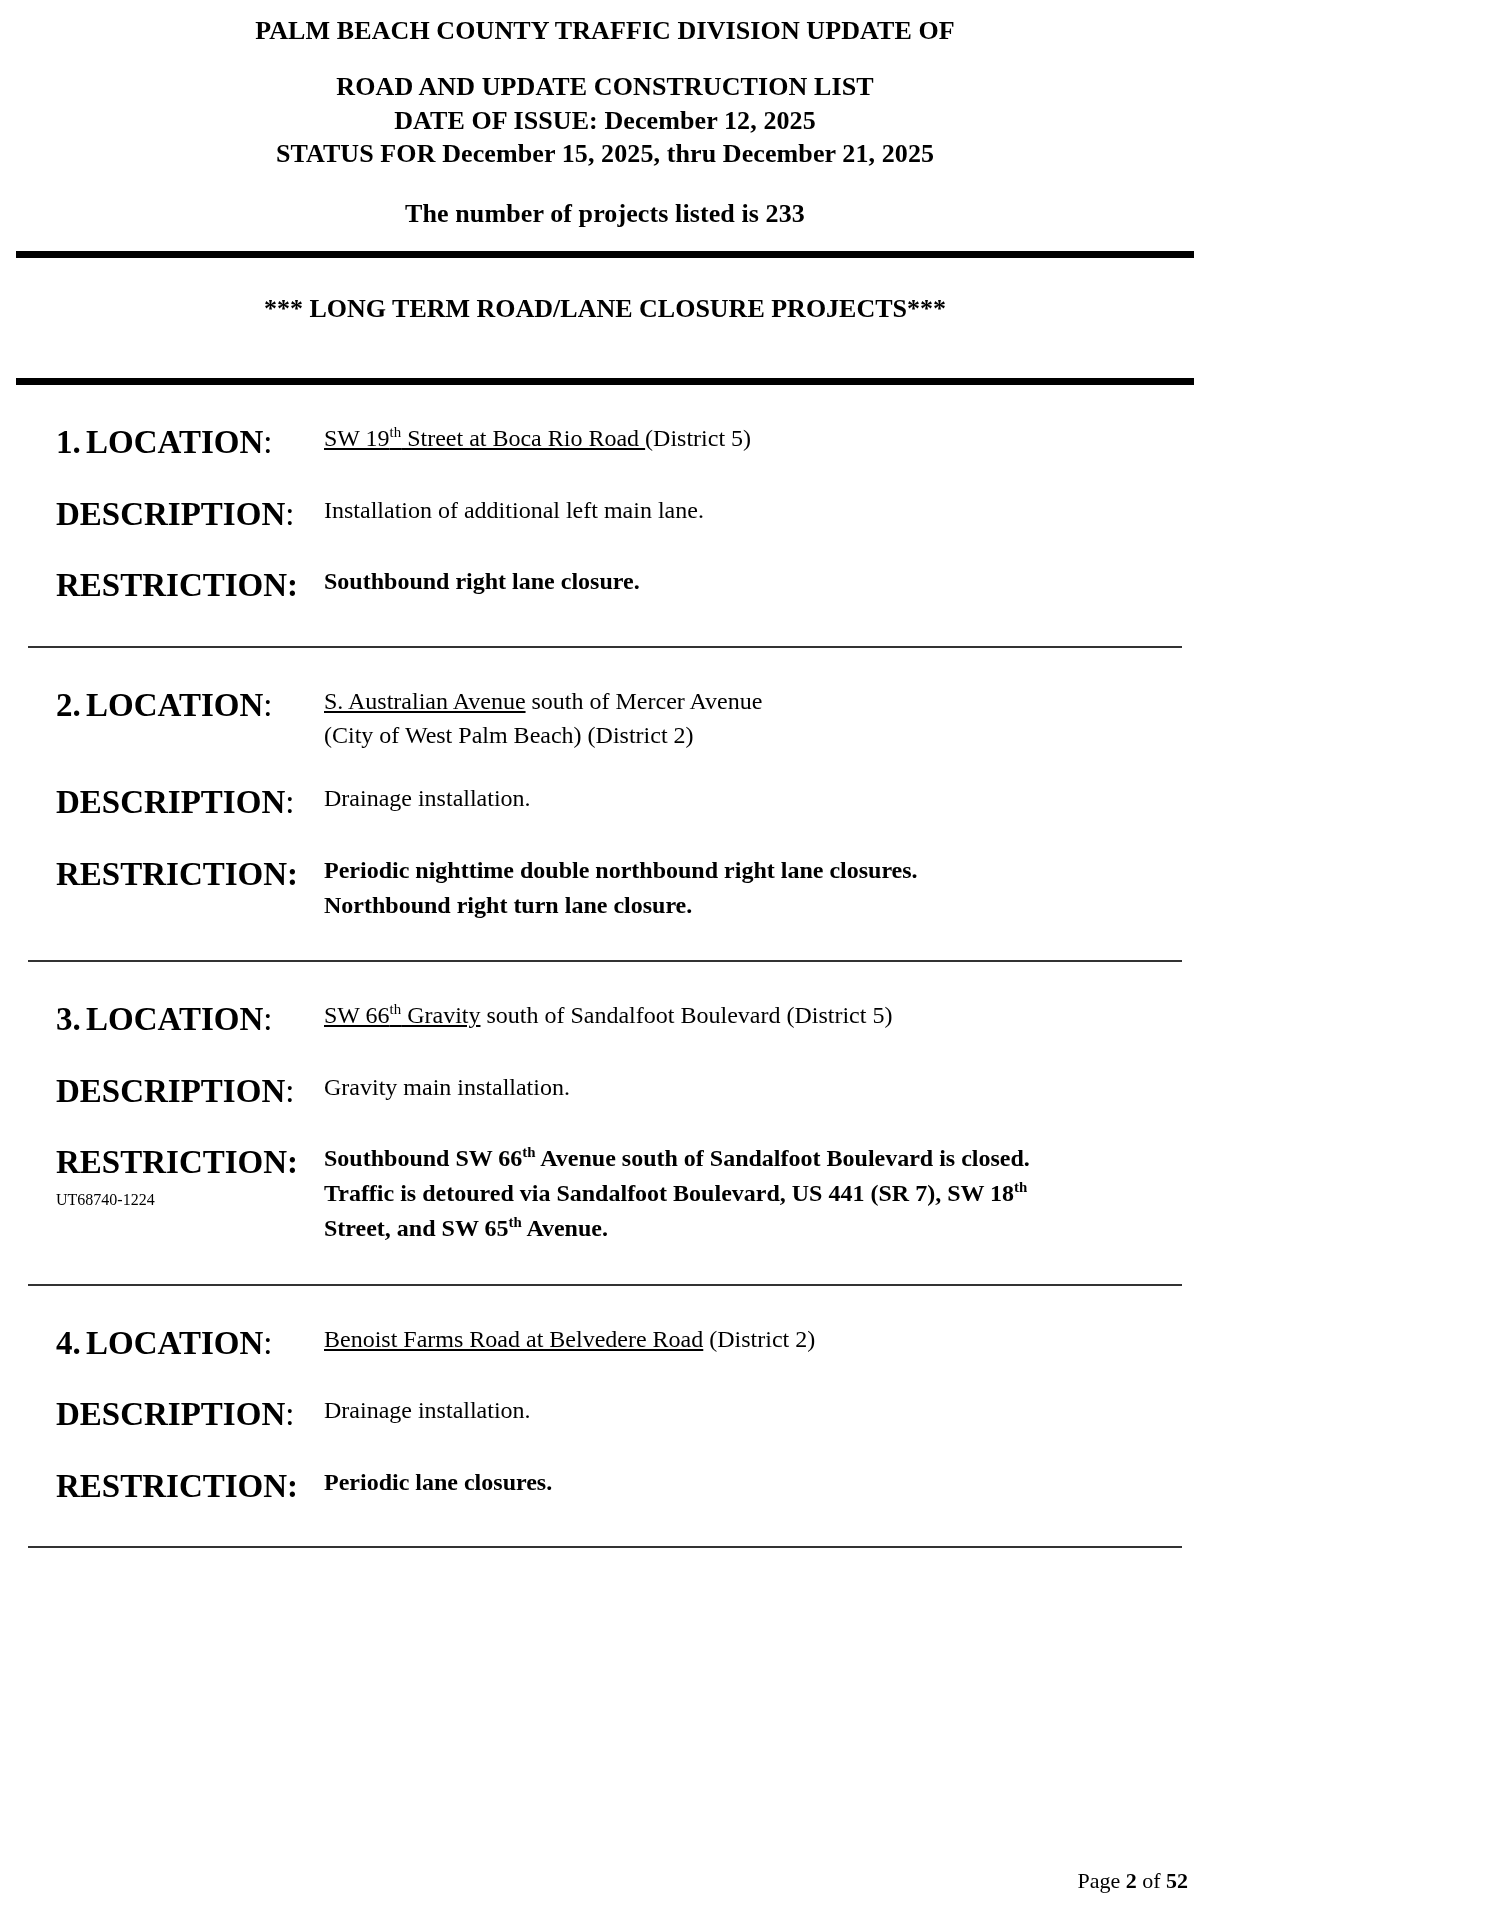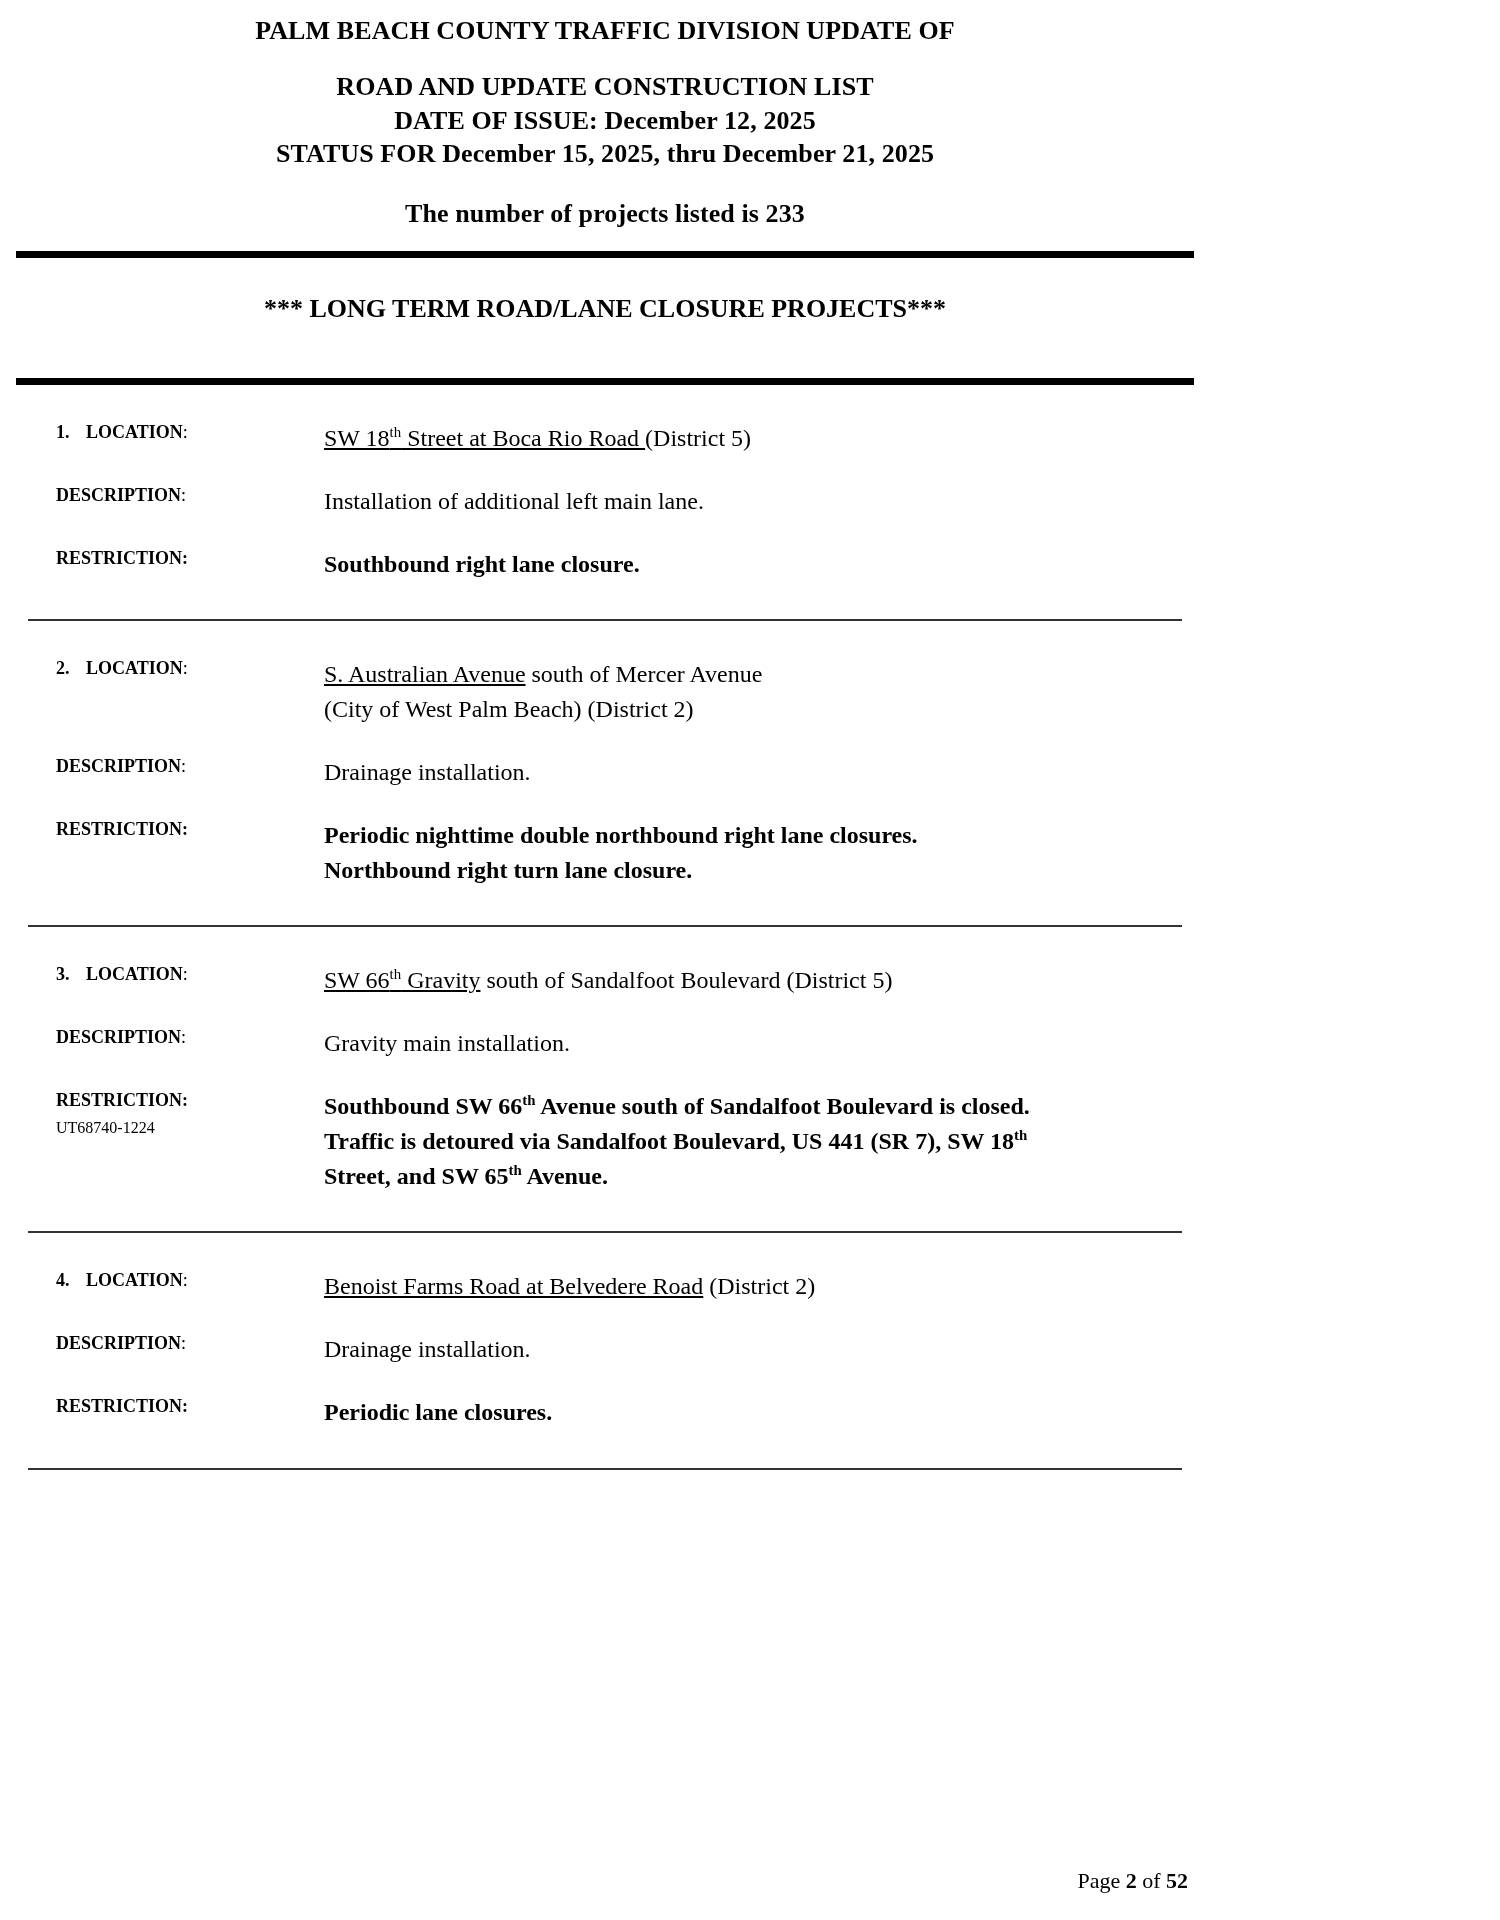--- a/index.html
+++ b/index.html
@@ -72,21 +72,21 @@
     flex: 0 0 296px;
     box-sizing: border-box;
     padding-left: 28px;
   }
   .value-col {
     flex: 1 1 auto;
     padding-right: 4px;
   }
   .lbl {
     font-weight: bold;
-    font-size: 18px;
+    font-size: 33px;
     line-height: 1.32;
     white-space: nowrap;
   }
   .lbl .colon { font-weight: normal; }
   .num {
     display: inline-block;
     min-width: 30px;
   }
   .val {
     font-size: 24px;
@@ -146,21 +146,21 @@
     <div class="rule-thick"></div>
 
     <div class="entry-top"></div>
     <div class="entry">
 
       <div class="row">
         <div class="label-col">
           <span class="lbl"><span class="num">1.</span><span>LOCATION</span><span class="colon">:</span></span>
         </div>
         <div class="value-col">
-          <div class="val"><span class="u"><span>SW 18</span><sup>th</sup><span> Street at Boca Rio Road </span></span><span>(District 5)</span></div>
+          <div class="val"><span class="u"><span>SW 19</span><sup>th</sup><span> Street at Boca Rio Road </span></span><span>(District 5)</span></div>
         </div>
       </div>
 
       <div class="gap-sm"></div>
 
       <div class="row">
         <div class="label-col">
           <span class="lbl"><span>DESCRIPTION</span><span class="colon">:</span></span>
         </div>
         <div class="value-col">

